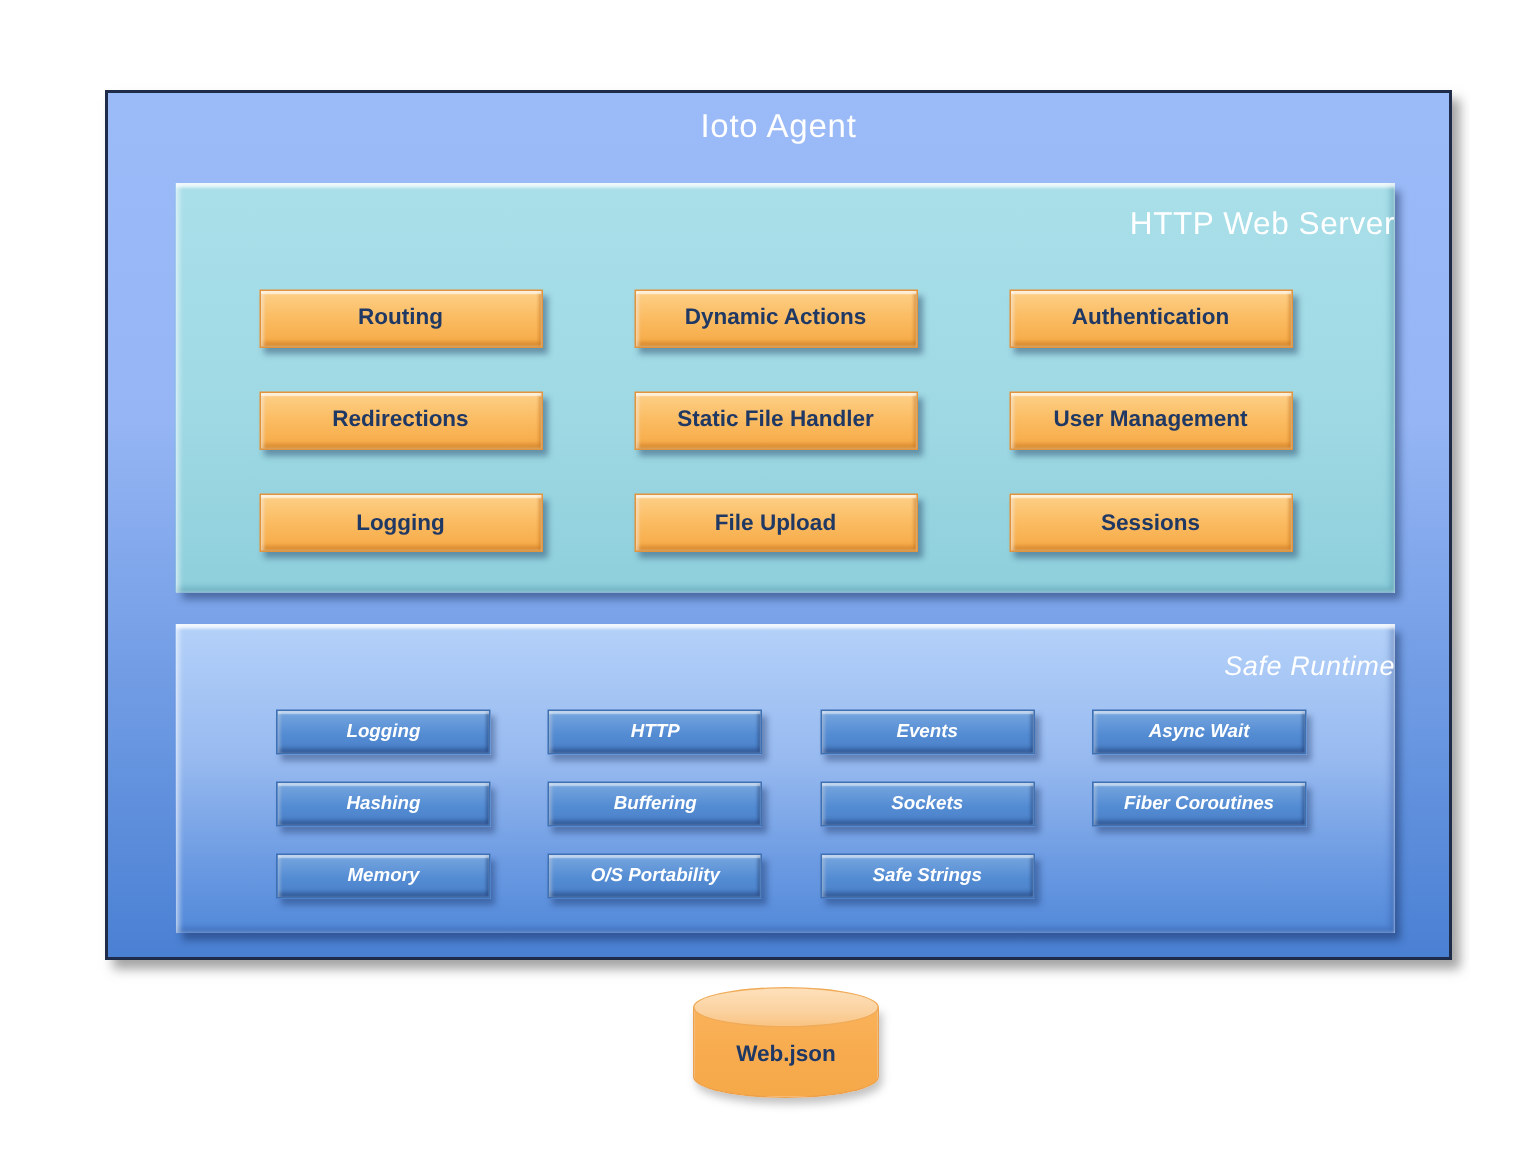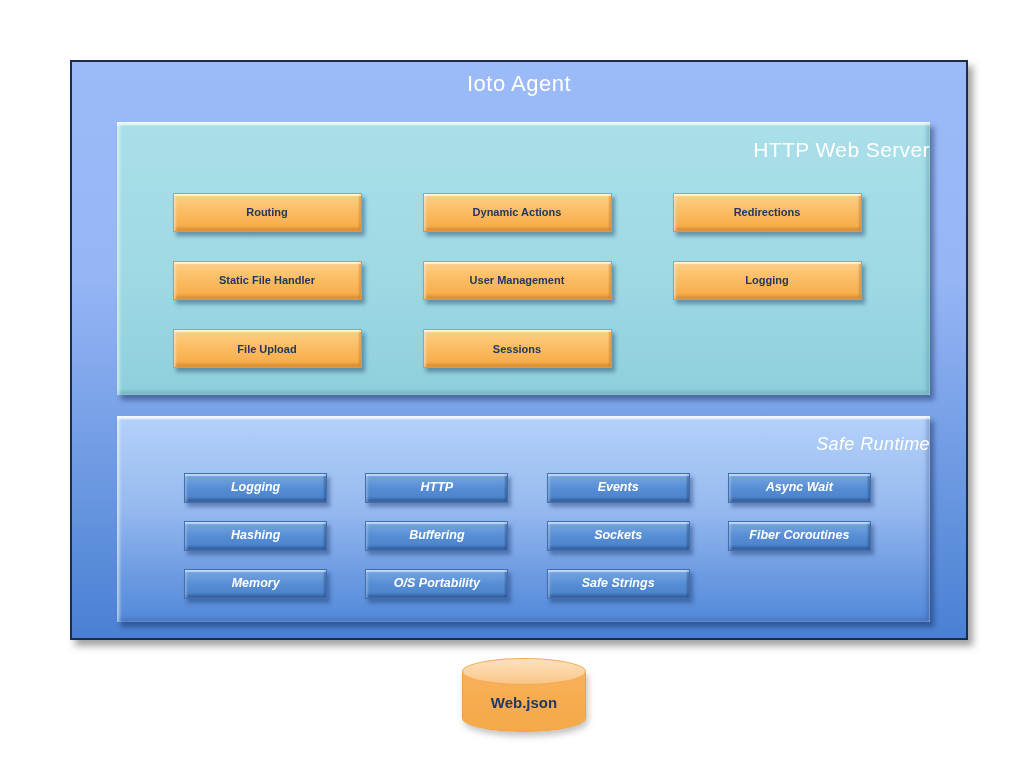--- a/index.html
+++ b/index.html
@@ -58,21 +58,21 @@
   }
   
   .btn {
     display: flex; align-items: center; justify-content: center;
     font-weight: bold; text-align: center; line-height: 1.1;
   }
   .btn-orange {
     width: 189px; height: 39px;
     background: linear-gradient(180deg, #fdd089 0%, #fbbd64 45%, #f6a945 100%);
     border: 1px solid #e2943c;
-    color: #1f3864; font-size: 11px;
+    color: #1f3864; font-size: 15px;
     box-shadow:
       inset 0 2px 1px rgba(255,255,255,0.7),
       inset 2px 0 2px rgba(255,255,255,0.45),
       inset 0 -3px 3px rgba(190,110,25,0.5),
       inset -2px 0 2px rgba(190,110,25,0.35),
       3px 4px 4px rgba(30,60,95,0.45);
   }
   .btn-blue {
     width: 143px; height: 30px;
     background: linear-gradient(180deg, #78a7e0 0%, #548cd3 55%, #4a80c8 100%);
@@ -111,20 +111,21 @@
 <div class="canvas">
 
   <div class="outer-box">
     <div class="outer-title">Ioto Agent</div>
 
     <div class="http-box">
       <div class="section-title">HTTP Web Server</div>
       <div class="http-grid">
         <div class="btn btn-orange">Routing</div>
         <div class="btn btn-orange">Dynamic Actions</div>
+        <div class="btn btn-orange">Authentication</div>
         <div class="btn btn-orange">Redirections</div>
         <div class="btn btn-orange">Static File Handler</div>
         <div class="btn btn-orange">User Management</div>
         <div class="btn btn-orange">Logging</div>
         <div class="btn btn-orange">File Upload</div>
         <div class="btn btn-orange">Sessions</div>
       </div>
     </div>
 
     <div class="runtime-box">

